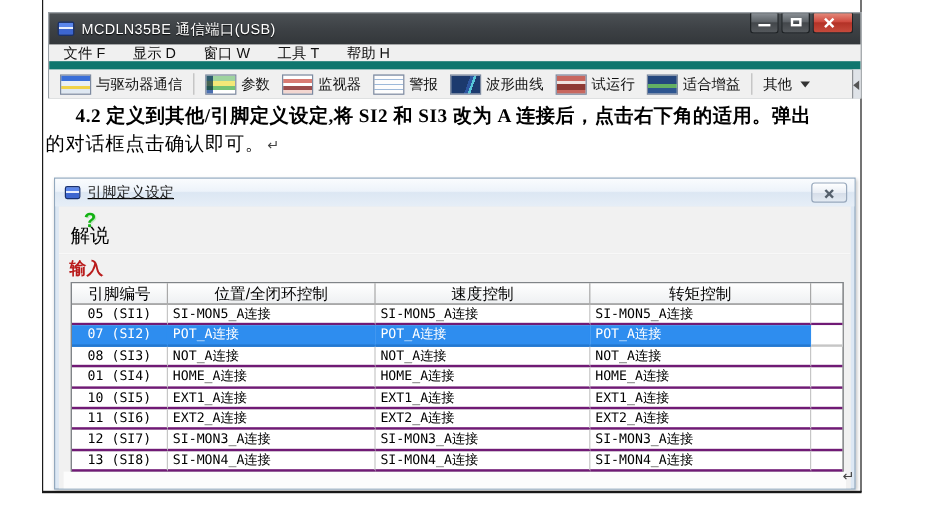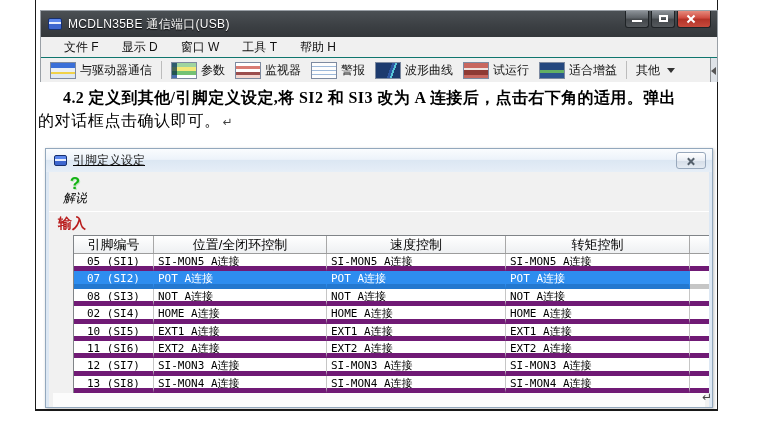--- a/index.html
+++ b/index.html
@@ -24,22 +24,22 @@
   .win-btns { position:absolute; top:0; right:6px; display:flex; }
   .win-btn { width:24px; height:17px; border:1px solid #1f2326; border-top:none;
              background:linear-gradient(180deg,#8a9096 0%,#5c6166 45%,#43474b 50%,#55595d 100%);
              border-radius:0 0 3px 3px; margin-left:2px; position:relative; }
   .win-btn.close { width:34px; background:linear-gradient(180deg,#e58a7c 0%,#cf4a3f 45%,#b33227 50%,#c64a3c 100%); }
   .glyph-min { position:absolute; left:6px; bottom:5px; width:10px; height:2px; background:#fff; }
   .glyph-max { position:absolute; left:7px; top:4px; width:9px; height:7px; border:2px solid #fff; }
   .glyph-x1,.glyph-x2 { position:absolute; left:12px; top:3px; width:2px; height:10px; background:#fff; }
   .glyph-x1 { transform:rotate(45deg); } .glyph-x2 { transform:rotate(-45deg); }
 
-  .menubar { height:21px; display:flex; align-items:center; gap:23px; padding-left:23px;
-             background:#f0f0f0; border-bottom:1px solid #0f766e; }
+  .menubar { height:21px; display:flex; align-items:center; gap:23px; padding-left:12px;
+             background:#f0f0f0; border-bottom:7px solid #0f766e; }
   .menu-item { font-size:12px; color:#111; white-space:nowrap; }
 
   .toolbar { height:24px; display:flex; align-items:center; padding-left:4px; background:#f0f0f0; position:relative; }
   .tb-item { display:flex; align-items:center; gap:4px; padding:2px 5px; border-radius:2px; }
   .tb-label { font-size:12px; color:#111; white-space:nowrap; }
   .tb-sep { width:1px; height:18px; background:#bcbcbc; margin:0 4px; }
   .tb-icon { width:26px; height:17px; border:1px solid #7d8aa0; flex:0 0 auto; }
   .ic-comm    { background:linear-gradient(180deg,#3a6fd8 0 32%,#e9eff6 32% 58%,#f0d24a 58% 74%,#dfe8f2 74%); }
   .ic-params  { background:linear-gradient(90deg,#4a6fb0 0 22%,#fff 22%),linear-gradient(180deg,#9fd49f 0 28%,#f3e878 28% 55%,#74c274 55% 78%,#fff 78%); background-blend-mode:multiply; }
   .ic-monitor { background:linear-gradient(180deg,#fff 0 18%,#d97c74 18% 42%,#fff 42% 60%,#9c4d4d 60% 82%,#f3d6d0 82%); }
@@ -75,37 +75,37 @@
   .dlg-title { font-size:12px; color:#1a1a1a; }
   .dlg-close { position:absolute; top:3px; right:6px; width:30px; height:17px;
                border:1px solid #98a8bc; border-radius:3px;
                background:linear-gradient(180deg,#fff 0%,#e9eef5 50%,#d5dde8 51%,#e4ebf3 100%); }
   .dlg-close .x1,.dlg-close .x2 { position:absolute; left:13px; top:4px; width:2px; height:9px; background:#55606c; }
   .dlg-close .x1 { transform:rotate(45deg); } .dlg-close .x2 { transform:rotate(-45deg); }
 
   .dlg-content { position:absolute; left:3px; right:3px; top:23px; bottom:0; background:#f1f1f1; overflow:hidden; }
   .help-btn { position:absolute; left:7px; top:4px; width:38px; height:32px; text-align:center; border-radius:3px; }
   .help-q { font-size:17px; font-weight:bold; color:#12b212; line-height:15px; text-shadow:1px 1px 0 #bfe6bf; }
-  .help-label { font-size:12px; color:#000; line-height:14px;font-style:italic; }
+  .help-label { font-size:16px; color:#000; line-height:14px; }
   .dlg-sep { position:absolute; left:0; right:0; top:39px; height:1px; background:#d2d2d2; border-bottom:1px solid #fff; }
   .section-label { position:absolute; left:9px; top:43px; font-size:14px; font-weight:bold; color:#b91c1c; }
   .below-table { position:absolute; left:4px; right:4px; top:221px; bottom:0; background:#fcfcfc; }
 
   
-  .table { position:absolute; left:24px; top:63px; width:644px; height:158px;
+  .table { position:absolute; left:10px; top:63px; width:644px; height:158px;
            border:1px solid #808488; background:#737373; }
   .thead, .trow { display:grid; grid-template-columns:80px 173px 179px 184px 1fr; }
   .thead { height:18px; background:linear-gradient(180deg,#ffffff,#eef0f2);
            border-bottom:1px solid #9c9c9c; }
   .th { font-size:13px; color:#000; text-align:center; line-height:17px;
         border-right:1px solid #a8a8a8; overflow:hidden; white-space:nowrap; }
   .th:last-child { border-right:none; }
   .trow { height:17.4px; background:#fff; }
   .td { font-family:"DejaVu Sans Mono","Liberation Mono",monospace; font-size:11px; color:#000;
-        line-height:16px; padding-left:4px; border-right:1px solid #c6c6c6; border-bottom:5px solid #701a75;
+        line-height:16px; padding-left:4px; border-right:1px solid #c6c6c6; border-bottom:2px solid #701a75;
         overflow:hidden; white-space:nowrap; }
   .td.c-pin { text-align:center; padding-left:0; font-family:"DejaVu Sans Mono","Liberation Mono",monospace; }
   .td.filler { border-right:none; }
   .trow.selected .td { background:#2e8def; color:#fff; border-right-color:#2e8def; border-bottom-color:#2478cf; }
   .trow.selected .td.filler { background:#fff; border-bottom-color:#c6c6c6; }
 </style>
 </head>
 <body>
 
 <div class="canvas">
@@ -224,21 +224,21 @@
           <div class="td filler"></div>
         </div>
         <div class="trow">
           <div class="td c-pin">08 (SI3)</div>
           <div class="td">NOT_A连接</div>
           <div class="td">NOT_A连接</div>
           <div class="td">NOT_A连接</div>
           <div class="td filler"></div>
         </div>
         <div class="trow">
-          <div class="td c-pin">02 (SI4)</div>
+          <div class="td c-pin">01 (SI4)</div>
           <div class="td">HOME_A连接</div>
           <div class="td">HOME_A连接</div>
           <div class="td">HOME_A连接</div>
           <div class="td filler"></div>
         </div>
         <div class="trow">
           <div class="td c-pin">10 (SI5)</div>
           <div class="td">EXT1_A连接</div>
           <div class="td">EXT1_A连接</div>
           <div class="td">EXT1_A连接</div>

